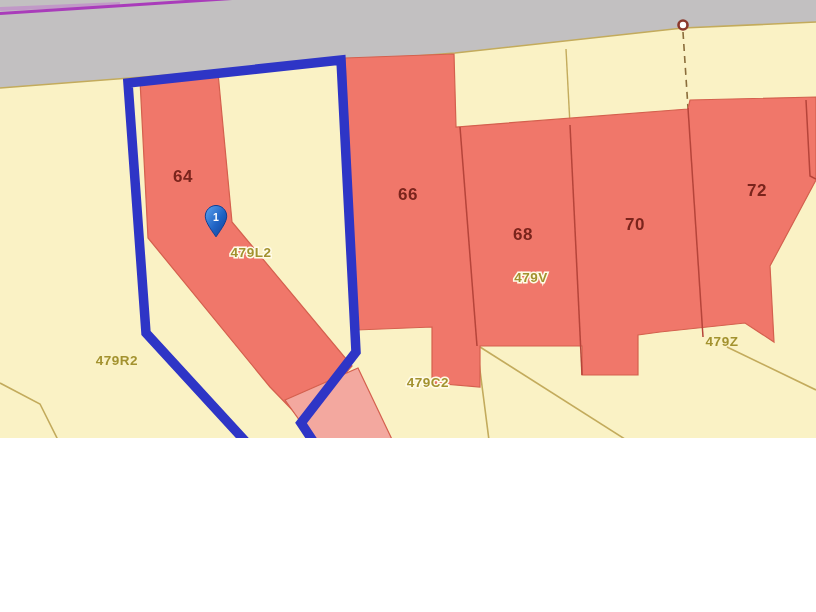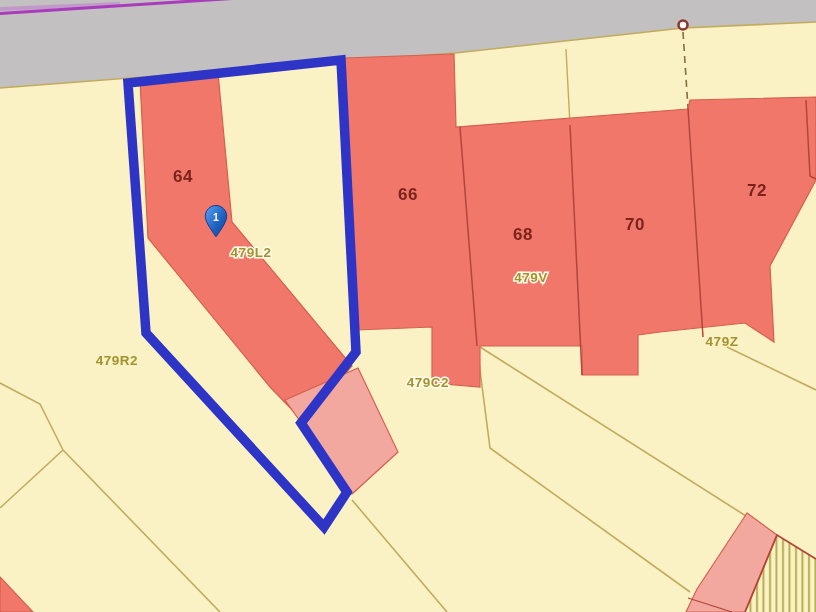--- a/index.html
+++ b/index.html
@@ -1,18 +1,18 @@
 <!DOCTYPE html>
 <html><head>
 <meta charset="utf-8">
 <style>
   html,body{margin:0;padding:0;background:#ffffff;}
   .stage{
     position:relative;
-    width:816px;height:612px;
+    width:816px;height:438px;
     overflow:hidden;
     font-family:"Liberation Sans", sans-serif;
   }
   svg{display:block;}
   text{font-family:"Liberation Sans", sans-serif;}
   .house-num{
     fill:#7a241c;
     font-size:17px;
     font-weight:600;
     letter-spacing:.5px;

